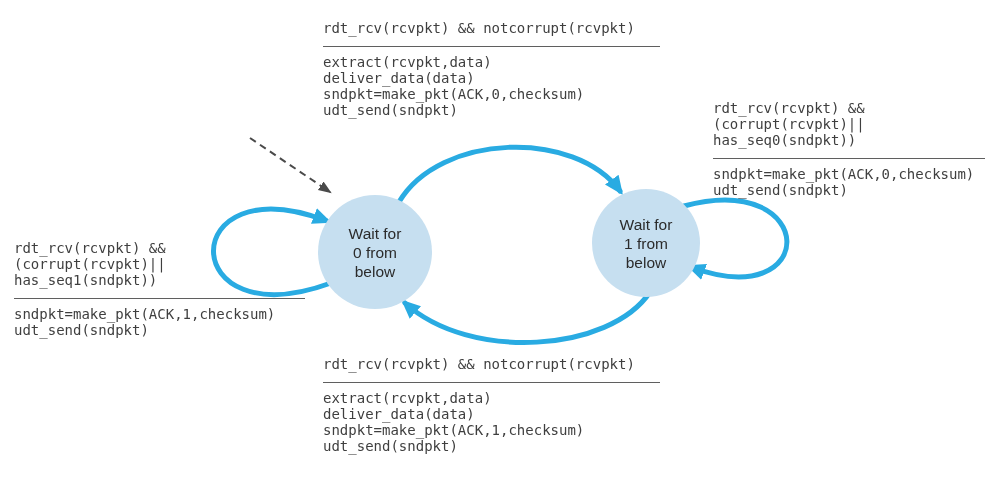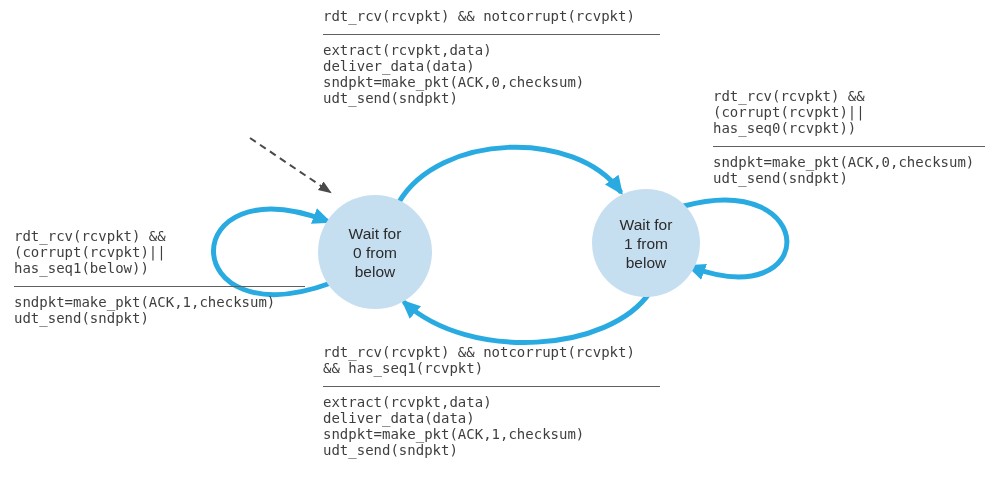--- a/index.html
+++ b/index.html
@@ -25,21 +25,21 @@
     position:absolute;border-radius:50%;
     background:var(--state-fill);
     display:flex;align-items:center;justify-content:center;
     font-family:"Liberation Sans", sans-serif;
     font-size:15.5px;line-height:19px;color:var(--state-text);
     text-align:center;white-space:pre-line;
   }
   #state-wait0{left:318px;top:195px;width:114px;height:114px;}
   #state-wait1{left:592px;top:189px;width:108px;height:108px;}
 
-  .code-block{position:absolute;color:var(--code-text);font-size:14px;}
+  .code-block{position:absolute;color:var(--code-text);font-size:14px;margin-top:12px;}
   .code-line{height:16px;line-height:16px;white-space:pre;}
   .rule{height:1px;background:var(--rule);margin:10px 0 7px 0;}
 
   #block-top{left:323px;top:8px;}
   #block-right{left:713px;top:88px;}
   #block-left{left:14px;top:228px;}
   #block-bottom{left:323px;top:344px;}
 </style>
 </head>
 <body>
@@ -79,38 +79,37 @@
     <div class="rule" style="width:337px;"></div>
     <div class="code-line">extract(rcvpkt,data)</div>
     <div class="code-line">deliver_data(data)</div>
     <div class="code-line">sndpkt=make_pkt(ACK,0,checksum)</div>
     <div class="code-line">udt_send(sndpkt)</div>
   </div>
 
   <div class="code-block" id="block-right">
     <div class="code-line">rdt_rcv(rcvpkt) &amp;&amp;</div>
     <div class="code-line">(corrupt(rcvpkt)||</div>
-    <div class="code-line">has_seq0(rcvpkt))</div>
+    <div class="code-line">has_seq0(sndpkt))</div>
     <div class="rule" style="width:272px;"></div>
     <div class="code-line">sndpkt=make_pkt(ACK,0,checksum)</div>
     <div class="code-line">udt_send(sndpkt)</div>
   </div>
 
   <div class="code-block" id="block-left">
     <div class="code-line">rdt_rcv(rcvpkt) &amp;&amp;</div>
     <div class="code-line">(corrupt(rcvpkt)||</div>
-    <div class="code-line">has_seq1(below))</div>
+    <div class="code-line">has_seq1(sndpkt))</div>
     <div class="rule" style="width:291px;"></div>
     <div class="code-line">sndpkt=make_pkt(ACK,1,checksum)</div>
     <div class="code-line">udt_send(sndpkt)</div>
   </div>
 
   <div class="code-block" id="block-bottom">
     <div class="code-line">rdt_rcv(rcvpkt) &amp;&amp; notcorrupt(rcvpkt)</div>
-    <div class="code-line">&amp;&amp; has_seq1(rcvpkt)</div>
     <div class="rule" style="width:337px;"></div>
     <div class="code-line">extract(rcvpkt,data)</div>
     <div class="code-line">deliver_data(data)</div>
     <div class="code-line">sndpkt=make_pkt(ACK,1,checksum)</div>
     <div class="code-line">udt_send(sndpkt)</div>
   </div>
 
 </div>
 
 </body></html>

